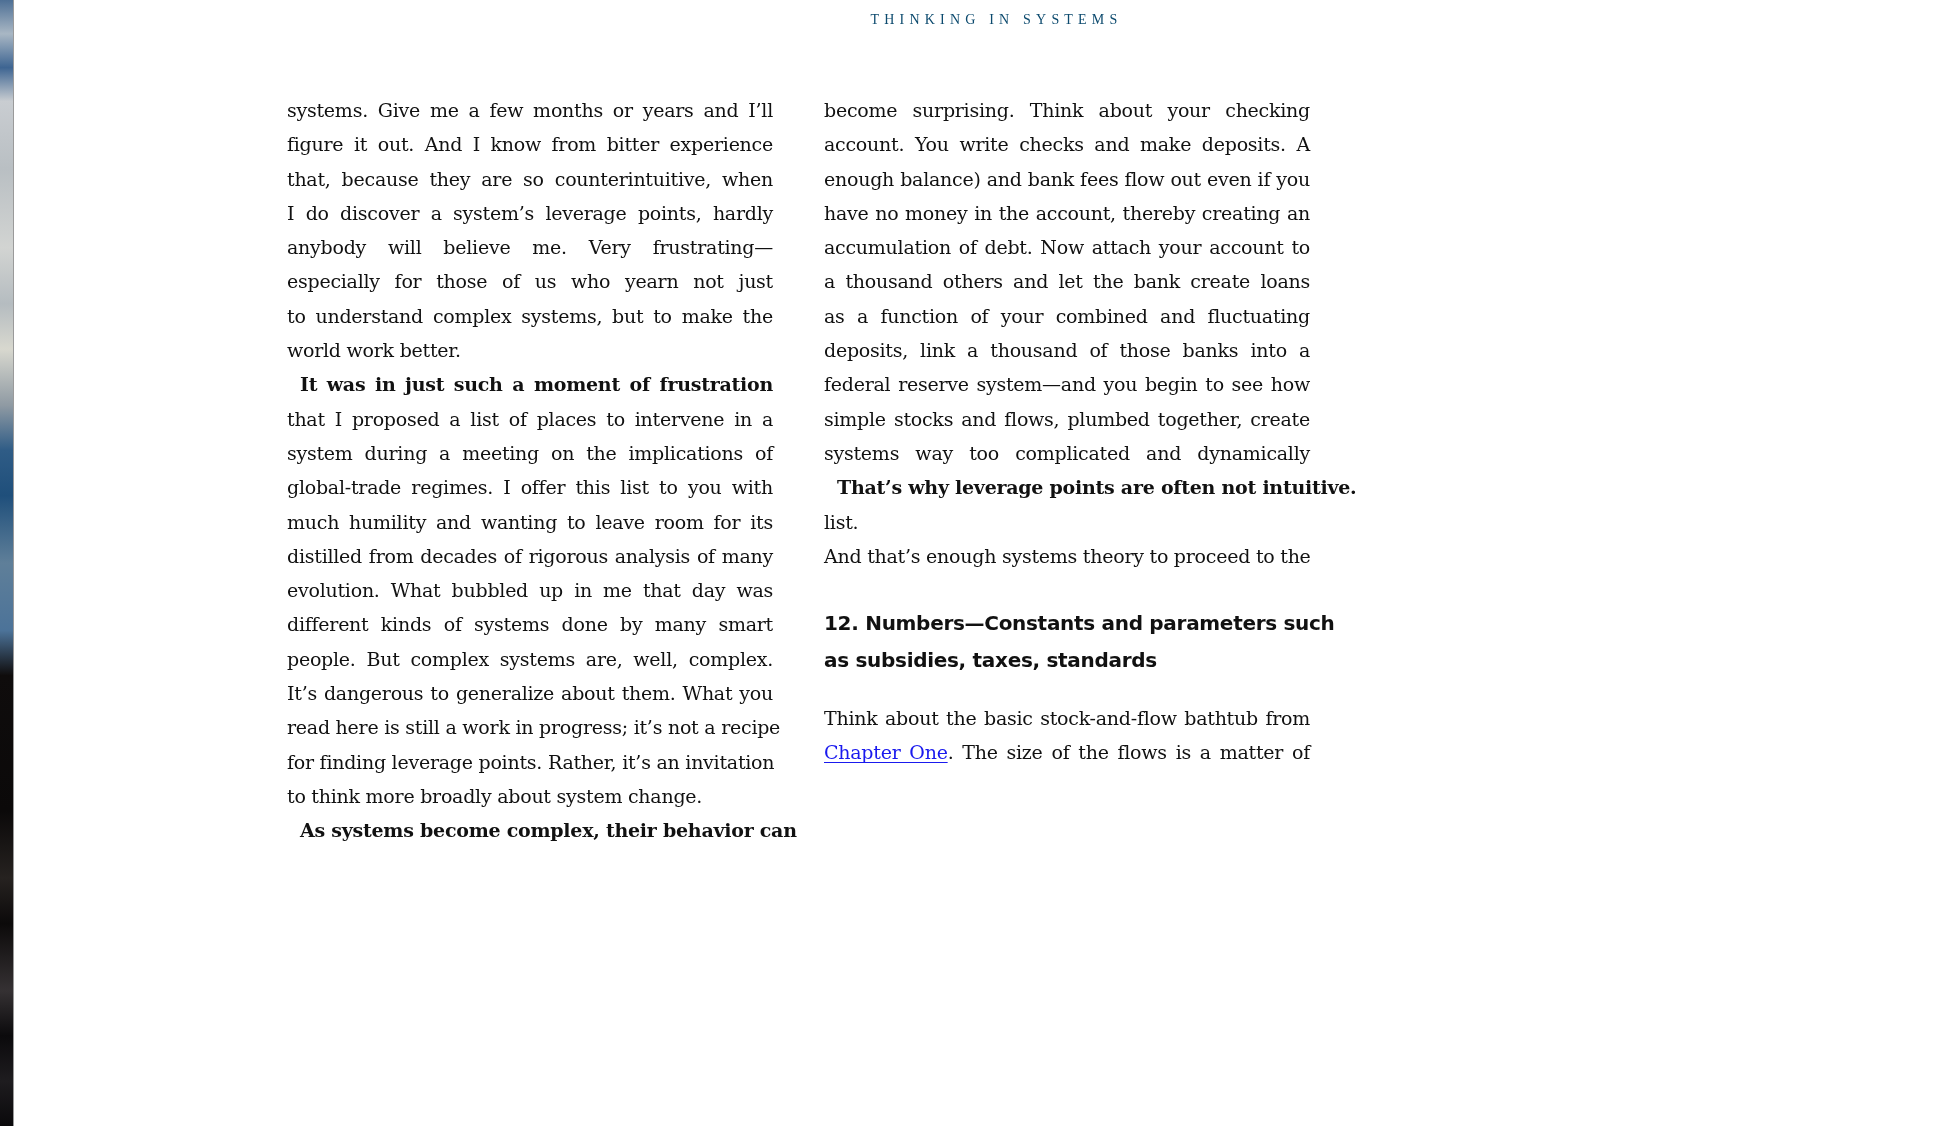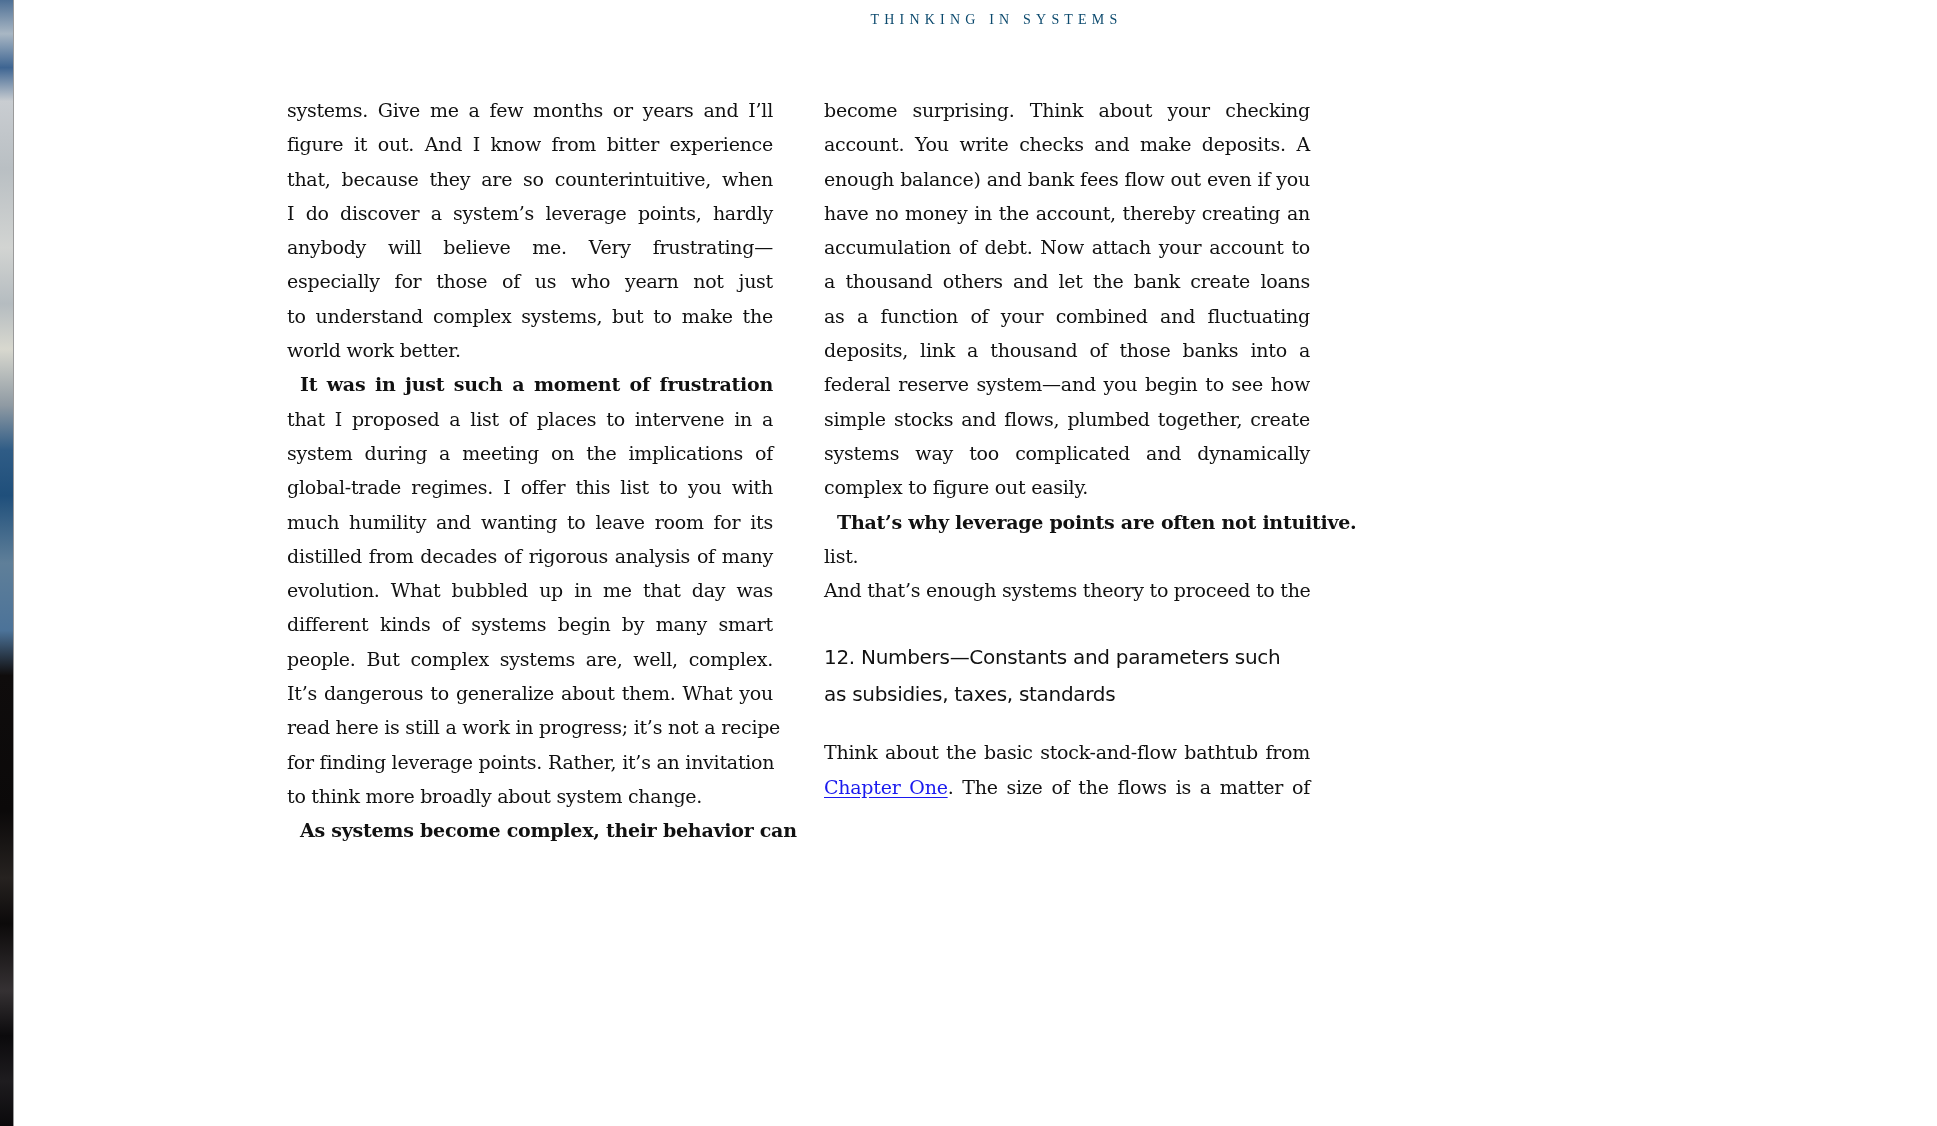--- a/index.html
+++ b/index.html
@@ -80,21 +80,21 @@
   }
   .line.last {
     text-align-last: left;
   }
   .line.indent {
     padding-left: 13px;
     font-weight: bold;
   }
   .heading {
     font-family: "DejaVu Sans", "Liberation Sans", sans-serif;
-    font-weight: normal;
+    font-weight: bold;
     font-size: 20px;
     line-height: 37px;
     color: #111111;
     margin-top: 32px;
     margin-bottom: 22px;
     letter-spacing: -0.3px;
   }
   .heading .hline {
     display: block;
     white-space: nowrap;
@@ -126,21 +126,21 @@
   </div>
 
   <div>
     <span class="line indent">It was in just such a moment of frustration</span>
     <span class="line">that I proposed a list of places to intervene in a</span>
     <span class="line">system during a meeting on the implications of</span>
     <span class="line">global-trade regimes. I offer this list to you with</span>
     <span class="line">much humility and wanting to leave room for its</span>
     <span class="line">distilled from decades of rigorous analysis of many</span>
     <span class="line">evolution. What bubbled up in me that day was</span>
-    <span class="line">different kinds of systems begin by many smart</span>
+    <span class="line">different kinds of systems done by many smart</span>
     <span class="line">people. But complex systems are, well, complex.</span>
     <span class="line">It’s dangerous to generalize about them. What you</span>
     <span class="line">read here is still a work in progress; it’s not a recipe</span>
     <span class="line">for finding leverage points. Rather, it’s an invitation</span>
     <span class="line last">to think more broadly about system change.</span>
   </div>
 
   <div>
     <span class="line indent">As systems become complex, their behavior can</span>
   </div>
@@ -152,21 +152,20 @@
     <span class="line">account. You write checks and make deposits. A</span>
     <span class="line">enough balance) and bank fees flow out even if you</span>
     <span class="line">have no money in the account, thereby creating an</span>
     <span class="line">accumulation of debt. Now attach your account to</span>
     <span class="line">a thousand others and let the bank create loans</span>
     <span class="line">as a function of your combined and fluctuating</span>
     <span class="line">deposits, link a thousand of those banks into a</span>
     <span class="line">federal reserve system—and you begin to see how</span>
     <span class="line">simple stocks and flows, plumbed together, create</span>
     <span class="line">systems way too complicated and dynamically</span>
-    <span class="line last">complex to figure out easily.</span>
   </div>
   <div>
     <span class="line indent">That’s why leverage points are often not intuitive.</span>
     <span class="line last">list.</span>
     <span class="line">And that’s enough systems theory to proceed to the</span>
   </div>
 
   <div class="heading">
     <span class="hline">12. Numbers—Constants and parameters such</span>
     <span class="hline">as subsidies, taxes, standards</span>

